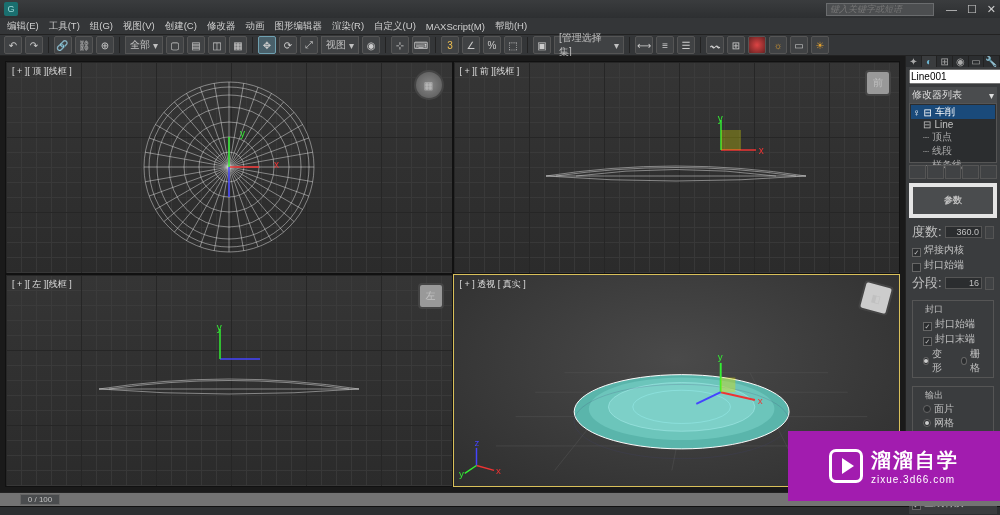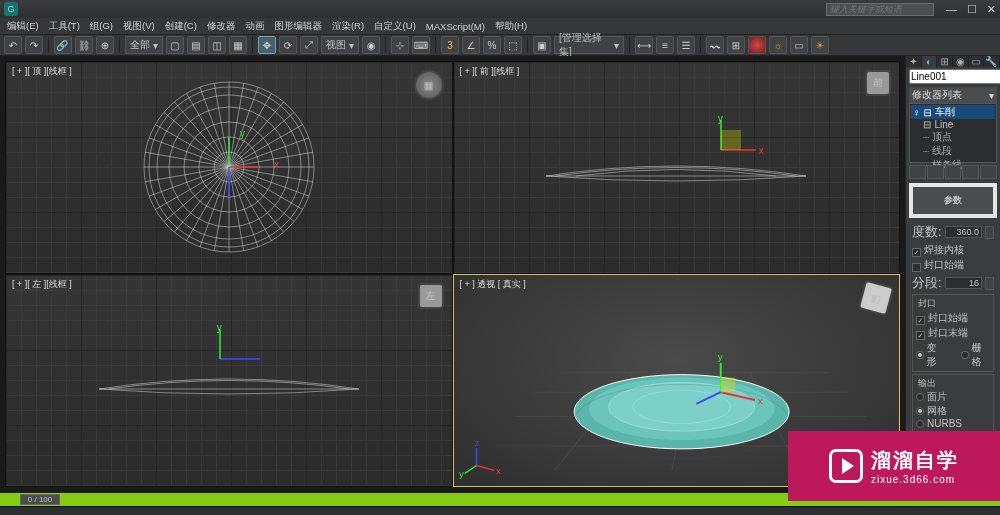--- a/index.html
+++ b/index.html
@@ -43,29 +43,29 @@
 .rollup-b { padding: 3px; background:#3a3c3e; }
 .fld { display:flex; align-items:center; gap:3px; margin:2px 0; }
 .fld label { font-size:13px; flex-shrink:0; }
 .fld .spin { background:#2b2d2f; border:1px solid #555; padding:0 2px; font-size:9px; width:38px; text-align:right; }
 .fld .sparr { width:9px; height:13px; background:#404244; border:1px solid #555; display:flex;flex-direction:column; }
 .cb { display:flex; align-items:flex-end; gap:3px; margin:1px 0; font-size:9px; }
 .cb .box { width:9px; height:9px; background:#2b2d2f; border:1px solid #666; display:flex;align-items:center;justify-content:center; font-size:7px; }
 .rad { display:flex; align-items:center; gap:3px; font-size:9px; }
 .rad .dot { width:8px; height:8px; border-radius:50%; border:1px solid #666; background:#2b2d2f; }
 .rad .dot.on::after { content:''; display:block; width:4px; height:4px; background:#ccc; border-radius:50%; margin:1px auto; }
-.grp { border:1px solid #555; padding:2px 3px; margin:2px 0; }
+.grp { border:1px solid #555; padding:2px 10px; margin:8px 0; }
 .grp-t { font-size:9px; margin-top:-7px; background:#3a3c3e; display:inline-block; padding:0 2px; }
 .btn3 { display:flex; gap:1px; }
 .btn3 .b { flex:1; background:#404244; border:1px solid #555; text-align:center; font-size:9px; padding:1px 0; }
-.timeline { height: 14px; background: #84cc16; border-top:1px solid #222; position: relative; }
+.timeline { height: 14px; background: #737373; border-top:1px solid #222; position: relative; }
 .timeline .slider { position:absolute; left:20px; top:1px; width:40px; height:11px; background:#4a4c4e; border:1px solid #666; font-size:8px; text-align:center; }
 .status { height: 9px; background: #2c2e30; display:flex; align-items:center; padding:0 4px; gap:6px; font-size:8px; border-top:1px solid #111; }
 
-.watermark { position:absolute; right:0; bottom:14px; width:212px; height:70px; background:#be185d; display:flex; align-items:center; justify-content:center; gap:8px; color:#fff; z-index:20; }
+.watermark { position:absolute; right:0; bottom:14px; width:212px; height:70px; background:#a21caf; display:flex; align-items:center; justify-content:center; gap:8px; color:#fff; z-index:20; }
 .watermark .play { width:34px; height:34px; border:3px solid #fff; border-radius:7px; display:flex; align-items:center; justify-content:center; }
 .watermark .play::after { content:''; border-left:12px solid #fff; border-top:8px solid transparent; border-bottom:8px solid transparent; margin-left:3px;}
 .watermark .txt { display:flex; flex-direction:column; }
 .watermark .t1 { font-size:20px; font-weight:bold; letter-spacing:2px; }
 .watermark .t2 { font-size:10px; letter-spacing:1px; }
 </style>
 </head>
 <body>
 
 <div class="titlebar">

